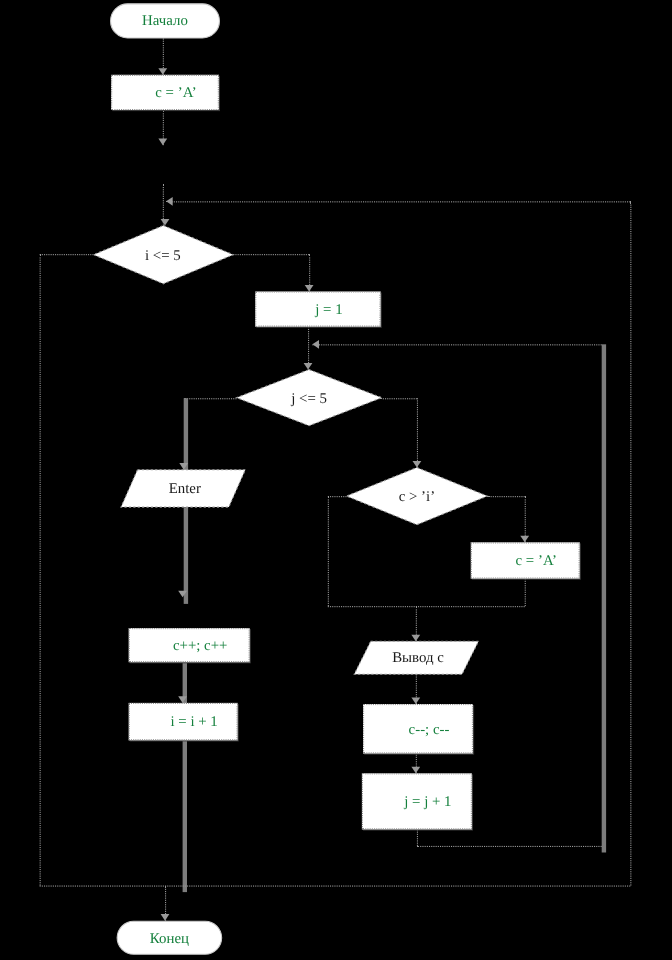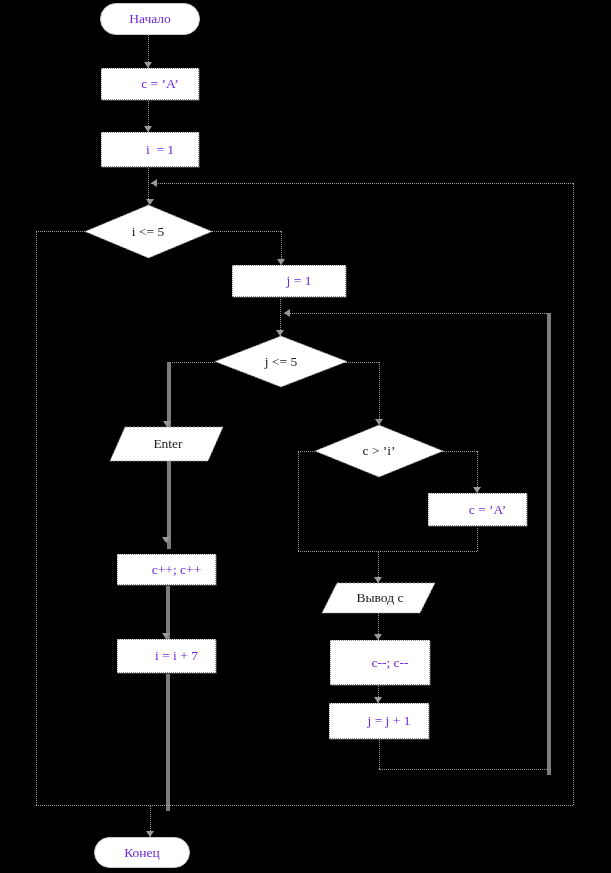--- a/index.html
+++ b/index.html
@@ -1,21 +1,21 @@
 <!DOCTYPE html>
 <html><head>
 <meta charset="utf-8">
 <style>
   html,body{margin:0;padding:0;background:#000;}
   #stage{
     position:relative;width:611px;height:873px;background:#000;overflow:hidden;
     font-family:"Liberation Serif","DejaVu Serif",serif;
   }
   .node{
-    position:absolute;background:#fff;color:#6d28d9;
+    position:absolute;background:#fff;color:#15803d;
     display:flex;align-items:center;justify-content:center;
     font-size:13.5px;white-space:pre;box-sizing:border-box;
   }
   .rect{border:1px dotted #8f8f8f;box-shadow:1px 1px 0 #3a3a3a;padding-left:20px;}
   .term{border:1px solid #c9c9c9;border-radius:17px;}
   .node-svg{position:absolute;overflow:visible;}
   .node-svg text{
     font-family:"Liberation Serif","DejaVu Serif",serif;
     font-size:13.5px;fill:#1a1a1a;text-anchor:middle;white-space:pre;
   }
@@ -103,23 +103,20 @@
   <div class="arr down" style="left:146px;top:831px"></div>
 
   <div class="node term" style="left:100px;top:3px;width:100px;height:32px">
     <span>Начало</span>
   </div>
 
   <div class="node rect" style="left:101px;top:68px;width:98px;height:32px">
     <span>c = ’A’</span>
   </div>
 
-  <div class="node rect" style="left:101px;top:132px;width:98px;height:35px">
-    <span>i  = 1</span>
-  </div>
 
   <svg class="node-svg" style="left:85px;top:205px" width="127" height="53">
     <polygon points="63.5,0 127,26.5 63.5,53 0,26.5" fill="#ffffff" stroke="#9a9a9a" stroke-width="1" stroke-dasharray="2,2"></polygon>
     <text x="63" y="31">i &lt;= 5</text>
   </svg>
 
   <div class="node rect" style="left:232px;top:265px;width:114px;height:32px">
     <span>j = 1</span>
   </div>
 
@@ -135,38 +132,38 @@
 
   <svg class="node-svg" style="left:315px;top:425px" width="128" height="52">
     <polygon points="64,0 128,26 64,52 0,26" fill="#ffffff" stroke="#9a9a9a" stroke-width="1" stroke-dasharray="2,2"></polygon>
     <text x="64" y="30">c &gt; ’i’</text>
   </svg>
 
   <div class="node rect" style="left:428px;top:493px;width:99px;height:33px">
     <span>c = ’A’</span>
   </div>
 
-  <div class="node rect" style="left:117px;top:554px;width:99px;height:31px">
+  <div class="node rect" style="left:117px;top:571px;width:110px;height:31px">
     <span>c++; c++</span>
   </div>
 
   <svg class="node-svg" style="left:322px;top:583px" width="113" height="30">
     <polygon points="15,0 113,0 98,30 0,30" fill="#ffffff" stroke="#9a9a9a" stroke-width="1" stroke-dasharray="2,2"></polygon>
     <text x="58" y="19">Вывод c</text>
   </svg>
 
   <div class="node rect" style="left:117px;top:639px;width:99px;height:34px">
-    <span>i = i + 7</span>
+    <span>i = i + 1</span>
   </div>
 
   <div class="node rect" style="left:330px;top:640px;width:100px;height:45px">
     <span>c--; c--</span>
   </div>
 
-  <div class="node rect" style="left:329px;top:703px;width:100px;height:36px">
+  <div class="node rect" style="left:329px;top:703px;width:100px;height:51px">
     <span>j = j + 1</span>
   </div>
 
-  <div class="node term" style="left:94px;top:837px;width:96px;height:31px">
+  <div class="node term" style="left:106px;top:837px;width:96px;height:31px">
     <span>Конец</span>
   </div>
 
 </div>
 
 </body></html>

